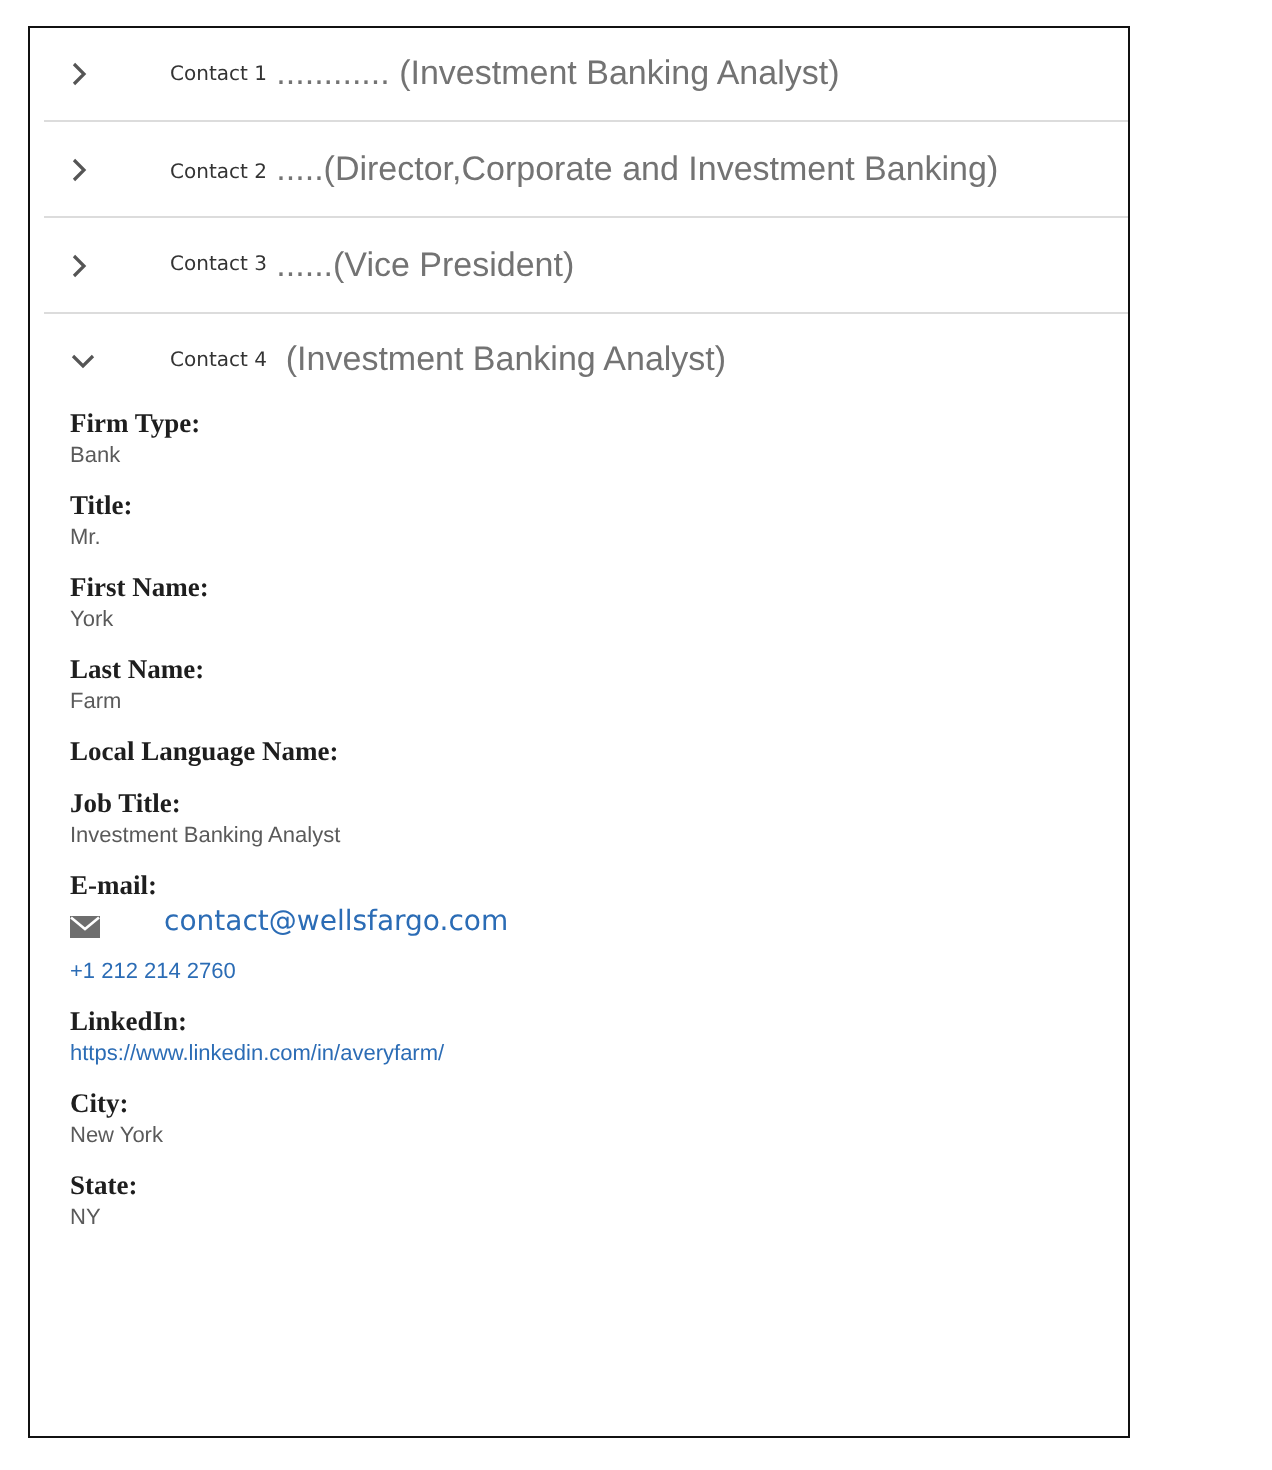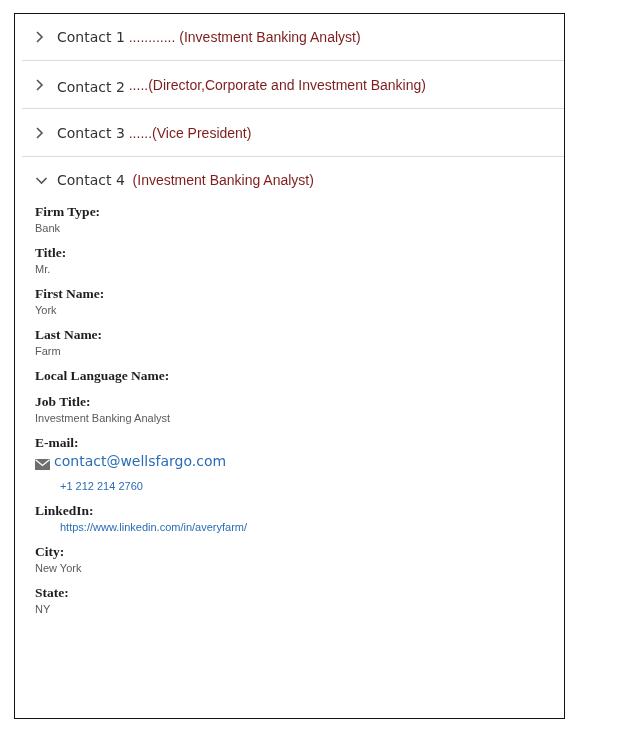--- a/index.html
+++ b/index.html
@@ -20,40 +20,41 @@
       cursor: pointer;
     }
     .row:first-child { height: 46px; }
     .chev {
       display: inline-block; width: 14px; margin-left: 13px; margin-right: 8px;
       color: #555; font-family: "DejaVu Sans", sans-serif; font-size: 13px;
       text-align: center;
     }
     .chev svg { display: block; }
     .hname {
-      font-family: "DejaVu Sans", sans-serif; font-size: 14px; color: #333;
+      font-family: "DejaVu Sans", sans-serif; font-size: 10px; color: #333;
       white-space: pre;
+      margin-left: 28px;
     }
     .hsub {
-      font-family: "Liberation Sans", sans-serif; font-size: 14px; color: #7f1d1d;
+      font-family: "Liberation Sans", sans-serif; font-size: 17px; color: #737373;
       white-space: pre;
     }
     .row.open { border-bottom: none; height: 46px; }
     .details { padding-left: 13px; margin-left: 7px; }
     .field { margin-bottom: 7px; }
     .label {
       font-family: Liberation Serif, serif; font-weight: bold; font-size: 13.5px;
       color: #1e1e1e; line-height: 17px;
     }
     .value {
       font-family: "Liberation Sans", sans-serif; font-size: 11px; color: #5a5a5a;
       line-height: 17px;
     }
-    .link { color: #2b6cb5; text-decoration: none; cursor: pointer; margin-left: 25px; }
-    .email-row { display: flex; align-items: center; height: 20px; }
+    .link { color: #2b6cb5; text-decoration: none; cursor: pointer; }
+    .email-row { display: flex; align-items: center; height: 20px; gap: 28px; }
     .email-row .link {
       font-family: "DejaVu Sans", sans-serif; font-size: 14px; margin-left: 4px;
     }
     .mail-icon { display: inline-block; width: 15px; height: 11px; }
   </style>
 </head>
 <body>
 
 <div class="panel">
 

